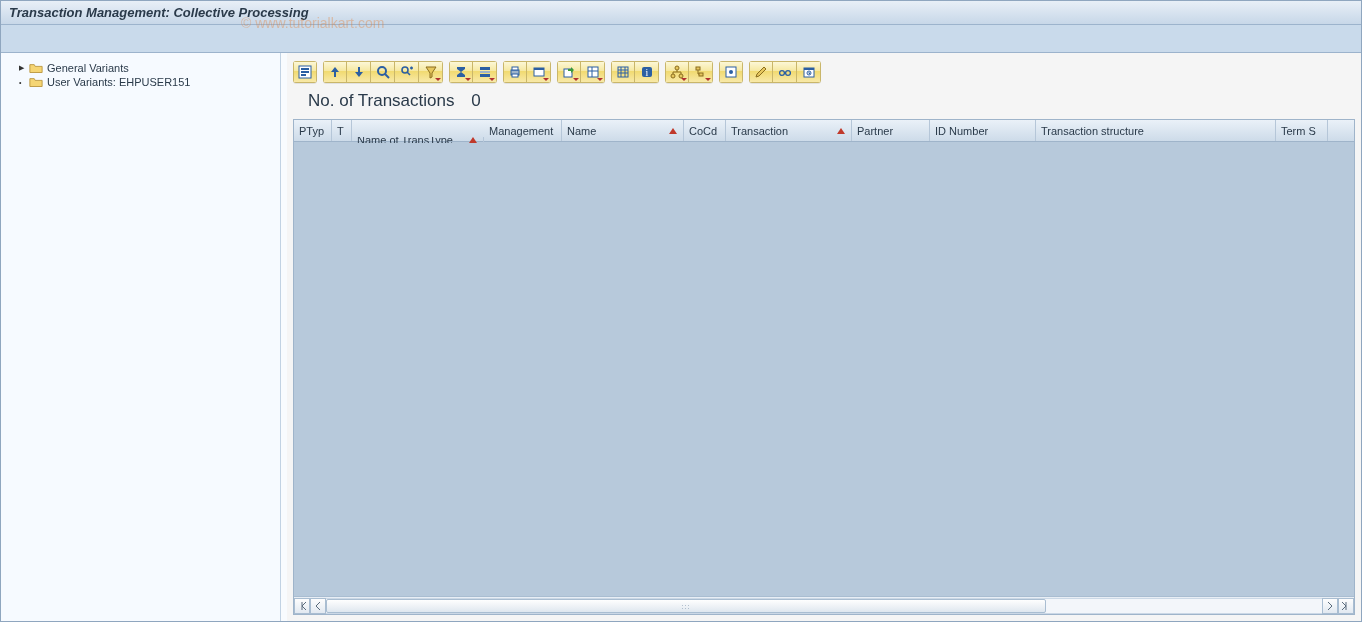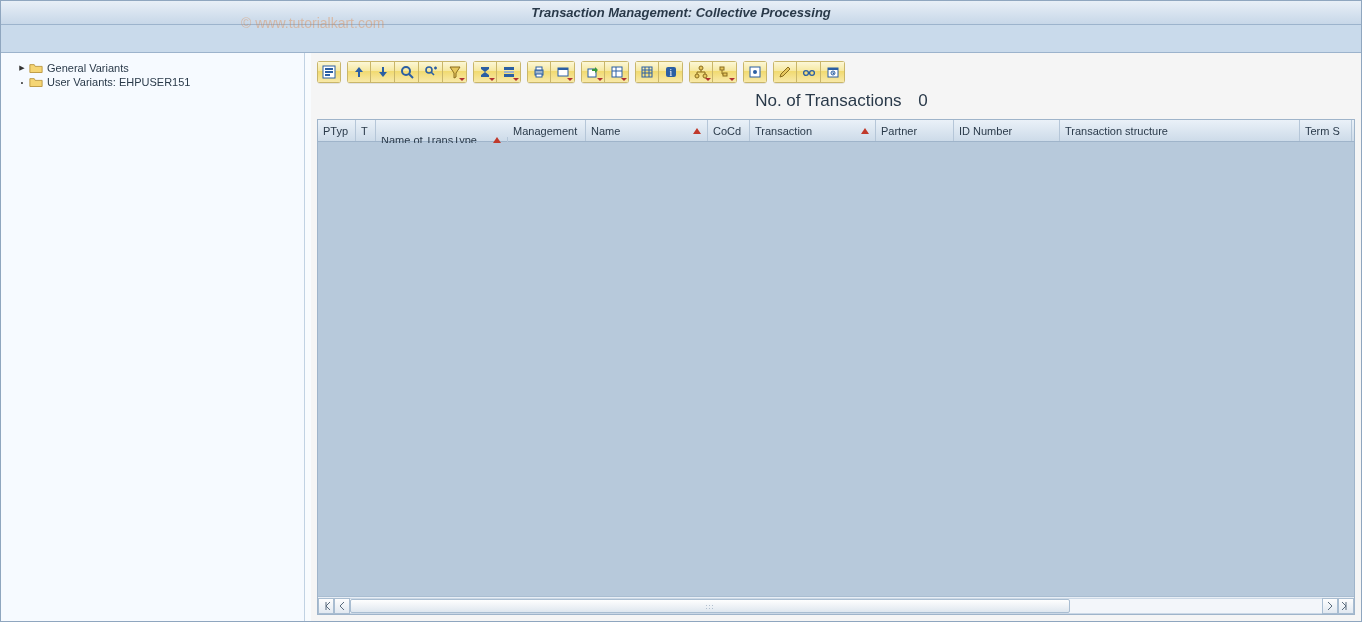--- a/index.html
+++ b/index.html
@@ -11,21 +11,20 @@
   height: 622px;
   overflow: hidden;
   position: relative;
 }
 .app-frame {
   width: 1362px;
   height: 622px;
   border: 1px solid #8fa6bf;
   background: #fff;
   position: relative;
-  text-align: center;
 }
 .title-bar {
   height: 24px;
   background: linear-gradient(#e8eff7, #c7d7e8);
   border-bottom: 1px solid #9cb3cc;
   padding: 4px 8px;
   font-style: italic;
   font-weight: bold;
   font-size: 13px;
   color: #2a3a4a;
@@ -44,21 +43,21 @@
   color: rgba(230,120,40,0.35);
   pointer-events: none;
   z-index: 50;
 }
 .main-area {
   display: flex;
   height: calc(622px - 24px - 28px - 2px);
   background: #f8fbfe;
 }
 .sidebar {
-  width: 304px;
+  width: 280px;
   border-right: 1px solid #c1d2e3;
   background: #f6faff;
   padding: 8px 4px;
   position: relative;
 }
 .tree-item {
   display: flex;
   align-items: center;
   gap: 4px;
   padding: 1px 8px 1px 14px;

